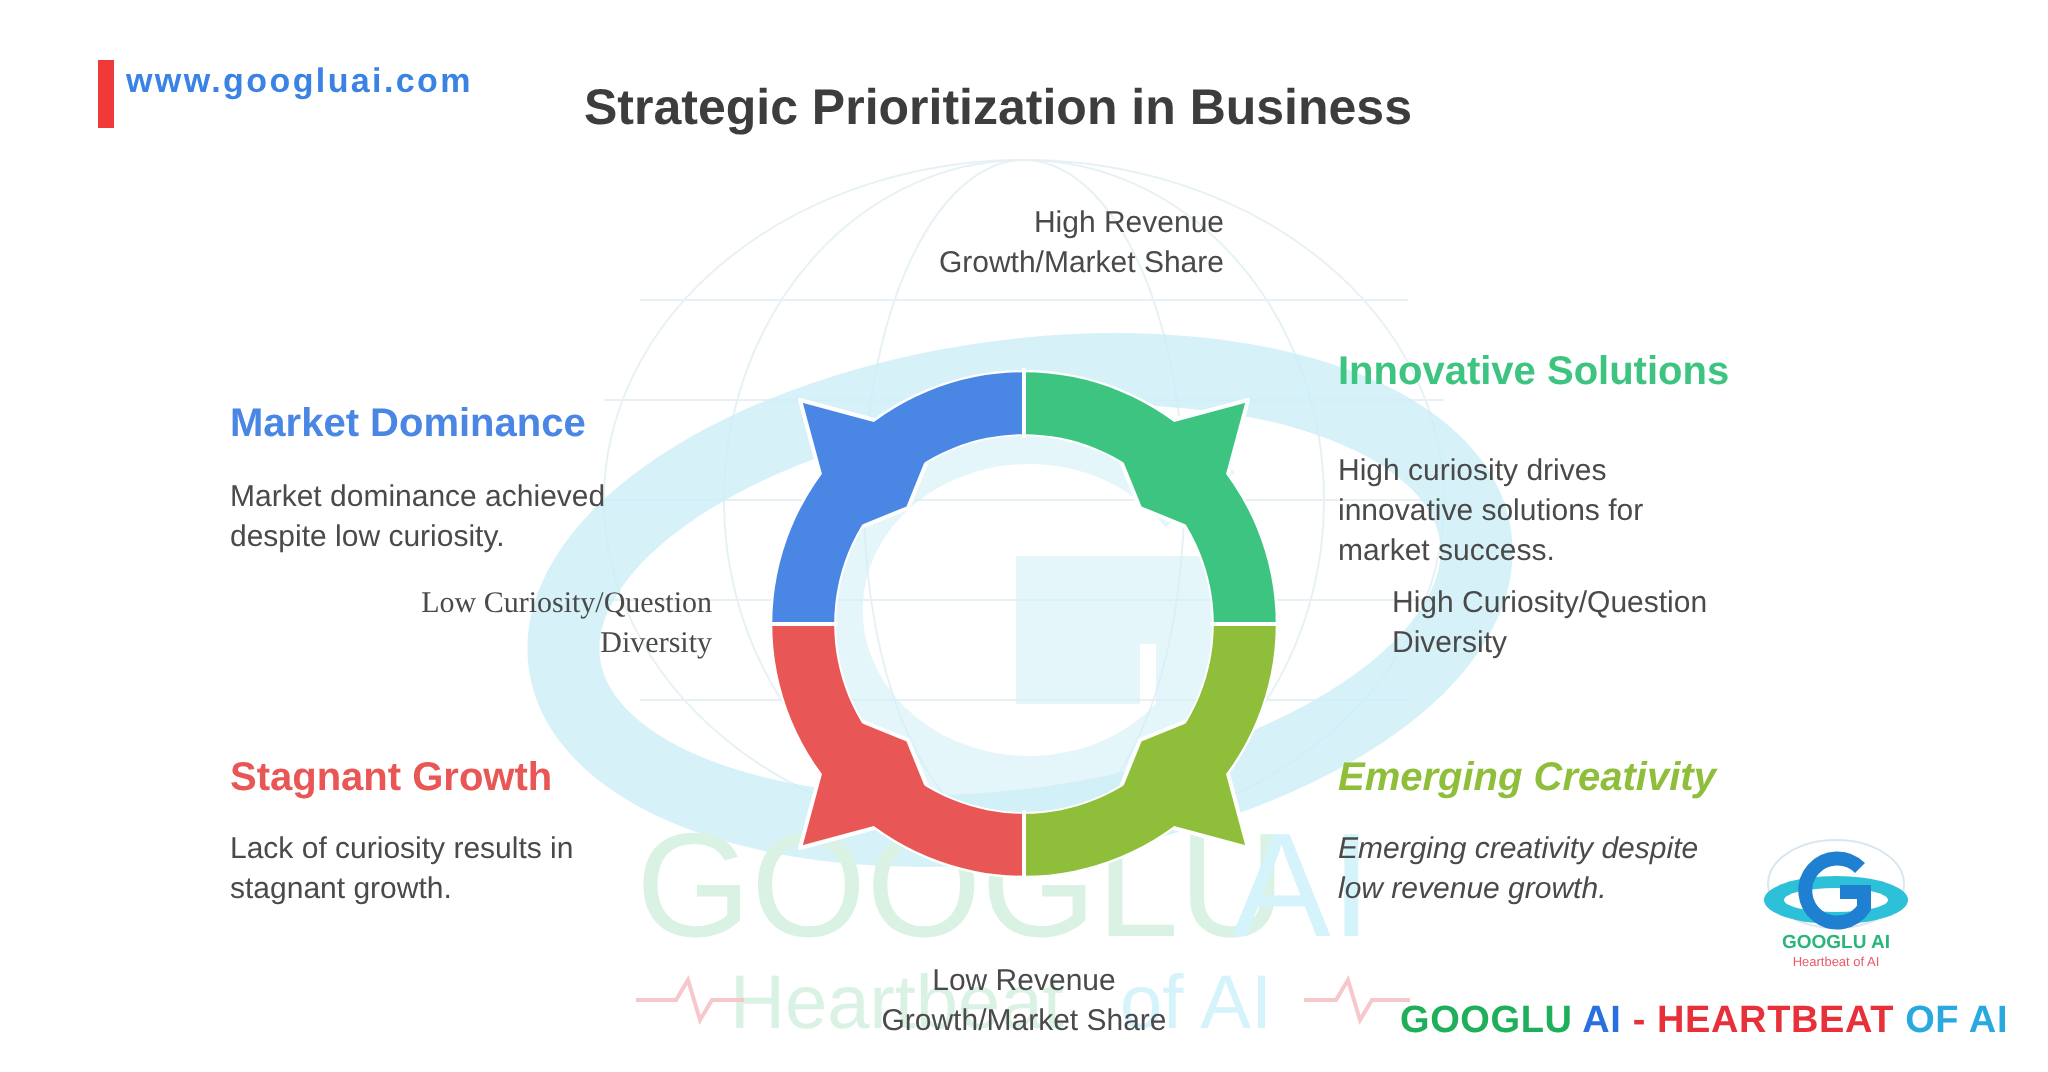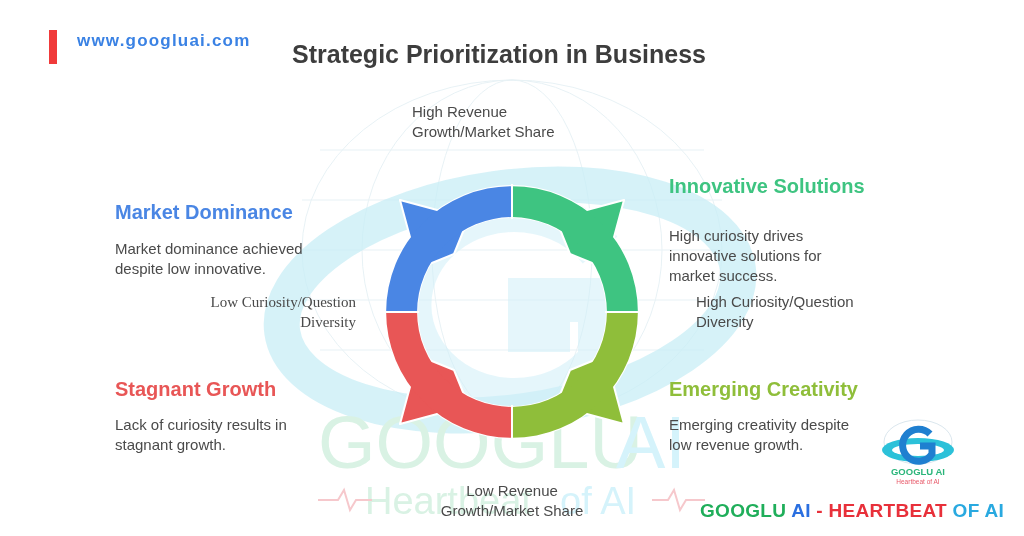--- a/index.html
+++ b/index.html
@@ -5,24 +5,24 @@
   html, body { margin: 0; padding: 0; }
   body {
     width: 1024px; height: 536px; position: relative; overflow: hidden;
     background: #ffffff;
     font-family: "Liberation Sans", "DejaVu Sans", sans-serif;
     color: #444;
   }
   .abs { position: absolute; }
   .watermark-svg { position: absolute; left: 0; top: 0; }
   .red-bar { left: 49px; top: 30px; width: 8px; height: 34px; background: #f03a3a; }
-  .site-url { left: 63px; top: 31px; font-size: 17px; font-weight: bold; color: #3a82e4; letter-spacing: 1.2px; margin-left: 14px; }
+  .site-url { left: 63px; top: 31px; font-size: 17px; font-weight: bold; color: #3a82e4; letter-spacing: 1.2px; }
   .title { left: 292px; top: 40px; font-size: 25px; font-weight: bold; color: #3d3d3d; }
   .axis-label { font-size: 15px; color: #4a4a4a; line-height: 20px; }
-  .axis-top { left: 412px; top: 102px; width: 200px; text-align: left; }
+  .axis-top { left: 412px; top: 102px; width: 200px; text-align: right; }
   .axis-bottom { left: 412px; top: 481px; width: 200px; text-align: center; }
   .axis-left { left: 130px; top: 292px; width: 226px; text-align: right; font-family: Liberation Serif, serif; }
   .axis-right { left: 696px; top: 292px; width: 200px; text-align: left; }
   .q-title { font-size: 20px; font-weight: bold; margin-top: 16px; }
   .q-desc { font-size: 15px; color: #4a4a4a; line-height: 20px; }
   .q-left { text-align: left; width: 240px; }
   .q-right { text-align: left; width: 240px; }
   .footer-brand { left: 700px; top: 500px; font-size: 19px; font-weight: 900; letter-spacing: 0.3px; }
   .logo-box { left: 878px; top: 410px; width: 80px; height: 80px; }
   .logo-text { left: 876px; top: 466px; width: 84px; text-align: center; font-size: 9.5px; color: #2ab57a; font-weight: bold; }
@@ -77,42 +77,42 @@
 </div>
 <div class="abs axis-label axis-right">
   <div>High Curiosity/Question</div>
   <div>Diversity</div>
 </div>
 
 <div class="abs q-left" style="left:115px; top:185px;">
   <div class="q-title" style="color:#4a86e4">Market Dominance</div>
   <div class="q-desc" style="margin-top:15px">
     <div>Market dominance achieved</div>
-    <div>despite low innovative.</div>
+    <div>despite low curiosity.</div>
   </div>
 </div>
 
 <div class="abs q-right" style="left:669px; top:159px;">
   <div class="q-title" style="color:#3ec481">Innovative Solutions</div>
   <div class="q-desc" style="margin-top:28px">
     <div>High curiosity drives</div>
     <div>innovative solutions for</div>
     <div>market success.</div>
   </div>
 </div>
 
 <div class="abs q-left" style="left:115px; top:362px;">
   <div class="q-title" style="color:#e85656">Stagnant Growth</div>
   <div class="q-desc" style="margin-top:14px">
     <div>Lack of curiosity results in</div>
     <div>stagnant growth.</div>
   </div>
 </div>
 
-<div class="abs q-right" style="left:669px; top:362px;">
+<div class="abs q-right" style="left:669px; top:362px;font-style:italic;">
   <div class="q-title" style="color:#8fbe3a">Emerging Creativity</div>
   <div class="q-desc" style="margin-top:14px">
     <div>Emerging creativity despite</div>
     <div>low revenue growth.</div>
   </div>
 </div>
 
 <svg class="abs" style="left:380px; top:180px;" width="264" height="264" viewBox="-132 -132 264 264">
   <defs>
 

